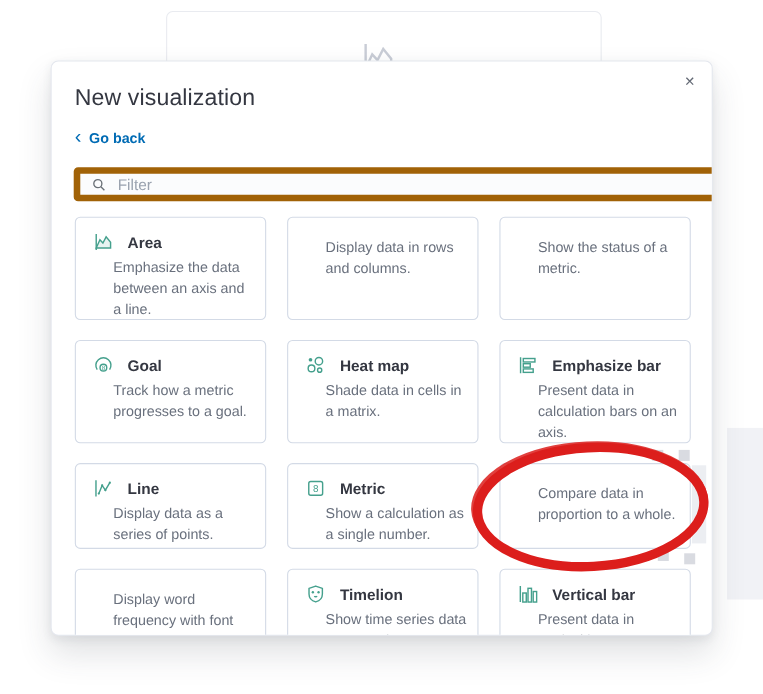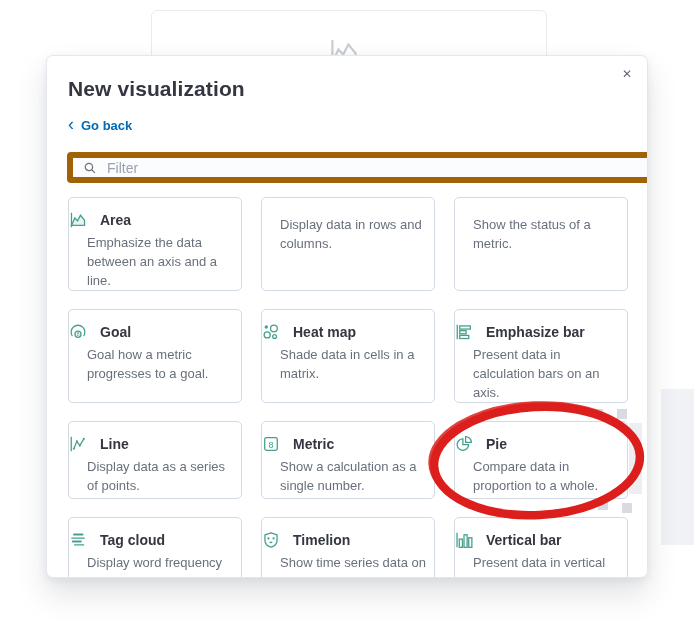--- a/index.html
+++ b/index.html
@@ -18,39 +18,39 @@
   #sq1{left:593px;top:409px}#sq2{left:617px;top:409px}
   #sq3{left:598px;top:500px}#sq4{left:622px;top:503px}
   .patch{position:absolute;left:629px;top:423px;width:13px;height:71px;background:#eceef2;z-index:3}
 
   
   .modal{position:absolute;left:46px;top:55px;width:602px;height:523px;box-sizing:border-box;
     background:#fff;border:1px solid #e4e7ee;border-radius:7px;overflow:hidden;z-index:2;
     box-shadow:0 16px 30px rgba(55,60,75,.15),0 3px 8px rgba(55,60,75,.08)}
   .close{position:absolute;top:7px;right:10px;background:none;border:none;cursor:pointer;
     color:#646a75;font-size:12px;line-height:1;padding:5px;font-family:inherit}
-  .title{position:absolute;left:21px;top:21px;margin:0;font-size:21px;font-weight:700;
+  .title{position:absolute;left:21px;top:21px;margin:0;font-size:21px;font-weight:400;
     color:#343741;letter-spacing:.1px}
   .back{position:absolute;left:21px;top:62px;display:flex;align-items:center;gap:7px;
     color:var(--link);font-size:13px;font-weight:600;text-decoration:none;cursor:pointer}
   .back .chev{font-size:18px;font-weight:400;line-height:1;margin-top:-3px}
   .search{position:absolute;left:20px;top:96px;width:668px;height:31px;box-sizing:border-box;
     border:6px solid #a16207;background:#fbfcfd;border-radius:4px;
     display:flex;align-items:center;gap:8px;padding:0 10px}
   .search svg{width:14px;height:14px;stroke:#6a7077;fill:none;stroke-width:1.4;flex:0 0 14px}
   .search input{border:none;background:transparent;outline:none;flex:1;
     font-size:14px;color:#343741;font-family:inherit}
   .search input::placeholder{color:#9aa2af}
 
   
   .grid{position:absolute;left:21px;top:141px;width:560px;display:grid;
     grid-template-columns:repeat(3,174px);grid-template-rows:94px 94px 78px 94px;
     column-gap:19px;row-gap:18px}
   .card{box-sizing:border-box;background:#fff;border:1px solid #d3dae6;border-radius:5px;
-    padding:13px 8px 8px 0;cursor:pointer;overflow:hidden}
+    padding:13px 8px 8px 16px;cursor:pointer;overflow:hidden}
   .card-head{display:flex;align-items:center;gap:13px}
   .card-icon{width:18px;height:18px;flex:0 0 18px;color:var(--accent)}
   .card-icon svg{width:18px;height:18px;display:block}
   .card-title{font-size:14px;font-weight:700;color:#343741;white-space:nowrap}
   .card-desc{margin:4px 0 0 18px;font-size:13px;line-height:19px;color:#69707d}
 
   
   .annotation{position:absolute;left:0;top:0;width:694px;height:631px;z-index:6;pointer-events:none}
 </style>
 </head>
@@ -108,21 +108,21 @@
     <div class="card-head">
       <span class="card-icon">
             <svg viewBox="0 0 16 16" fill="none" stroke="currentColor" stroke-width="1.15">
               <path d="M3 11.6 a6.1 6.1 0 1 1 10 0"></path>
               <circle cx="8" cy="10" r="2.7"></circle>
               <text x="8" y="11.9" font-size="5" text-anchor="middle" fill="currentColor" stroke="none">8</text>
             </svg>
           </span>
       <span class="card-title">Goal</span>
     </div>
-    <div class="card-desc">Goal how a metric progresses to a goal.</div>
+    <div class="card-desc">Track how a metric progresses to a goal.</div>
   </div>
       <div class="card">
     <div class="card-head">
       <span class="card-icon">
             <svg viewBox="0 0 16 16" fill="none" stroke="currentColor" stroke-width="1.15">
               <circle cx="3.8" cy="3.6" r="1.5" fill="currentColor" stroke="none"></circle>
               <circle cx="10.6" cy="4.8" r="3"></circle>
               <circle cx="4.6" cy="10.6" r="2.7"></circle>
               <circle cx="11.2" cy="12" r="1.7"></circle>
             </svg>
@@ -167,43 +167,23 @@
             <svg viewBox="0 0 16 16" fill="none" stroke="currentColor" stroke-width="1.15">
               <rect x="2.4" y="2.4" width="11.2" height="11.2" rx="1.6"></rect>
               <text x="8" y="11.2" font-size="8" text-anchor="middle" fill="currentColor" stroke="none">8</text>
             </svg>
           </span>
       <span class="card-title">Metric</span>
     </div>
     <div class="card-desc">Show a calculation as a single number.</div>
   </div>
       <div class="card">
-    <div class="card-head">
-      <span class="card-icon">
-            <svg viewBox="0 0 16 16" fill="none" stroke="currentColor" stroke-width="1.15">
-              <path d="M7 3.4 A5.1 5.1 0 1 0 12.1 8.5 L7 8.5 Z"></path>
-              <path d="M9.4 1.4 A5.1 5.1 0 0 1 14.5 6.5 L9.4 6.5 Z"></path>
-            </svg>
-          </span>
-      <span class="card-title">Pie</span>
-    </div>
     <div class="card-desc">Compare data in proportion to a whole.</div>
   </div>
       <div class="card">
-    <div class="card-head">
-      <span class="card-icon">
-            <svg viewBox="0 0 16 16" fill="none" stroke="currentColor" stroke-width="1.15" stroke-linecap="round">
-              <path d="M4.5 3.2h7.5" stroke-width="1.8"></path>
-              <path d="M2.5 6.4h11"></path>
-              <path d="M3.5 9.4h7" stroke-width="1.8"></path>
-              <path d="M5 12.4h8"></path>
-            </svg>
-          </span>
-      <span class="card-title">Tag cloud</span>
-    </div>
     <div class="card-desc">Display word frequency with font size.</div>
   </div>
       <div class="card">
     <div class="card-head">
       <span class="card-icon">
             <svg viewBox="0 0 16 16" fill="none" stroke="currentColor" stroke-width="1.15" stroke-linejoin="round">
               <path d="M8 1.6 L13.4 3.4 V8 C13.4 11.6 11 13.6 8 14.4 C5 13.6 2.6 11.6 2.6 8 V3.4 Z"></path>
               <circle cx="5.7" cy="6.6" r=".95" fill="currentColor" stroke="none"></circle>
               <circle cx="10.3" cy="6.6" r=".95" fill="currentColor" stroke="none"></circle>
               <path d="M7 9.6c.3.9 1.7.9 2 0"></path>

